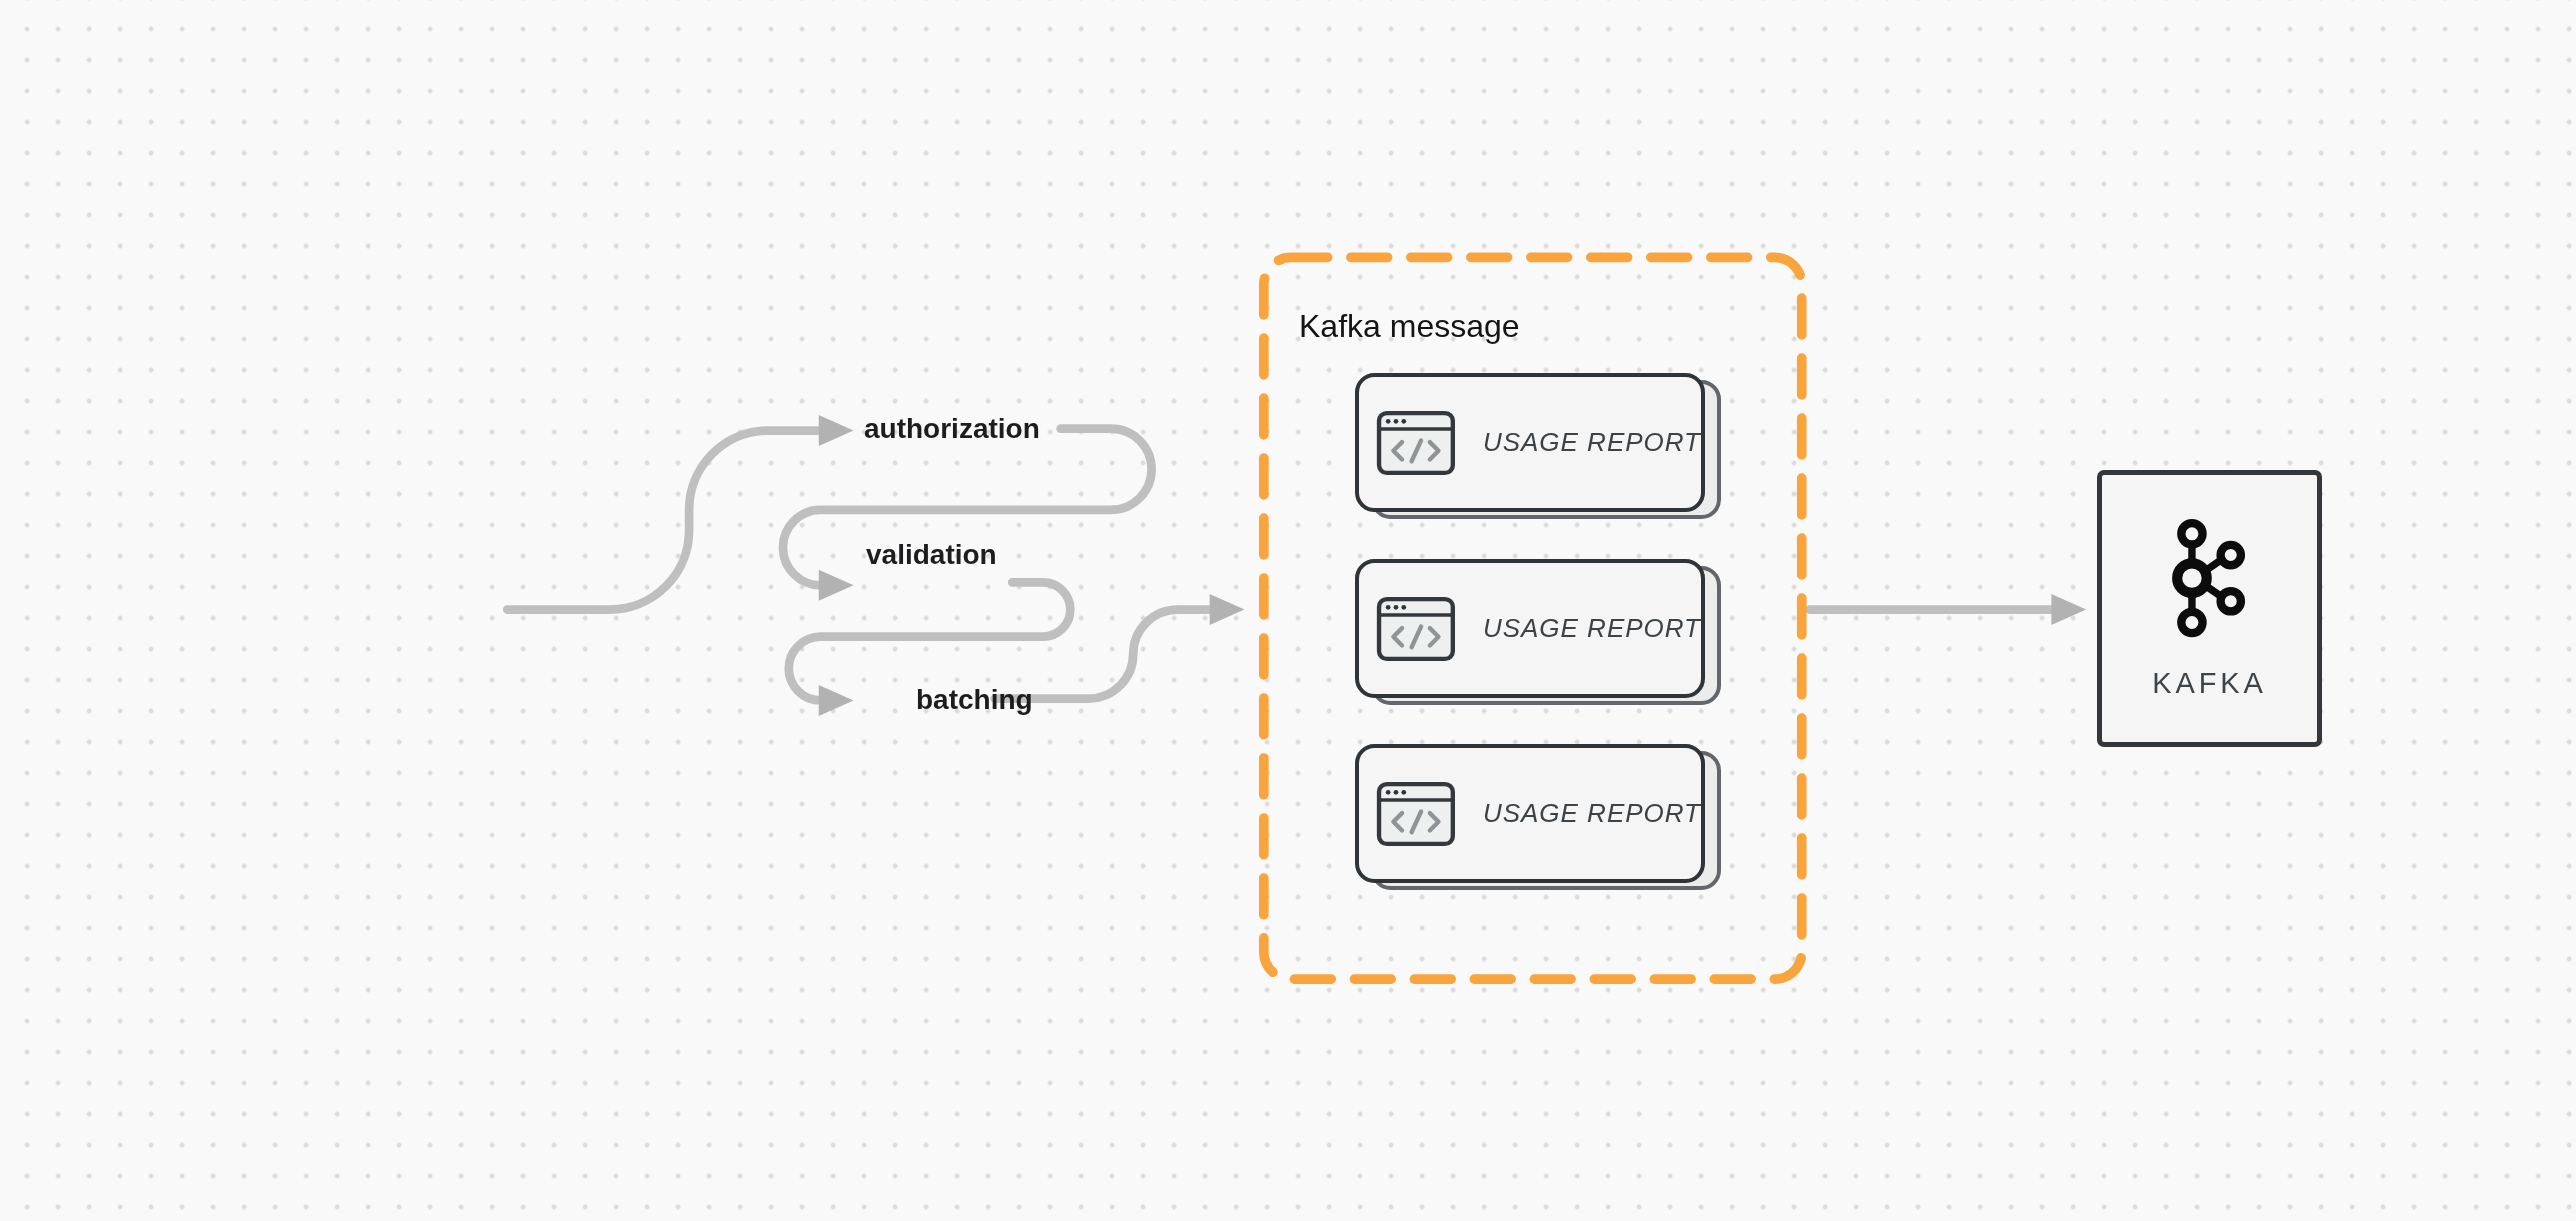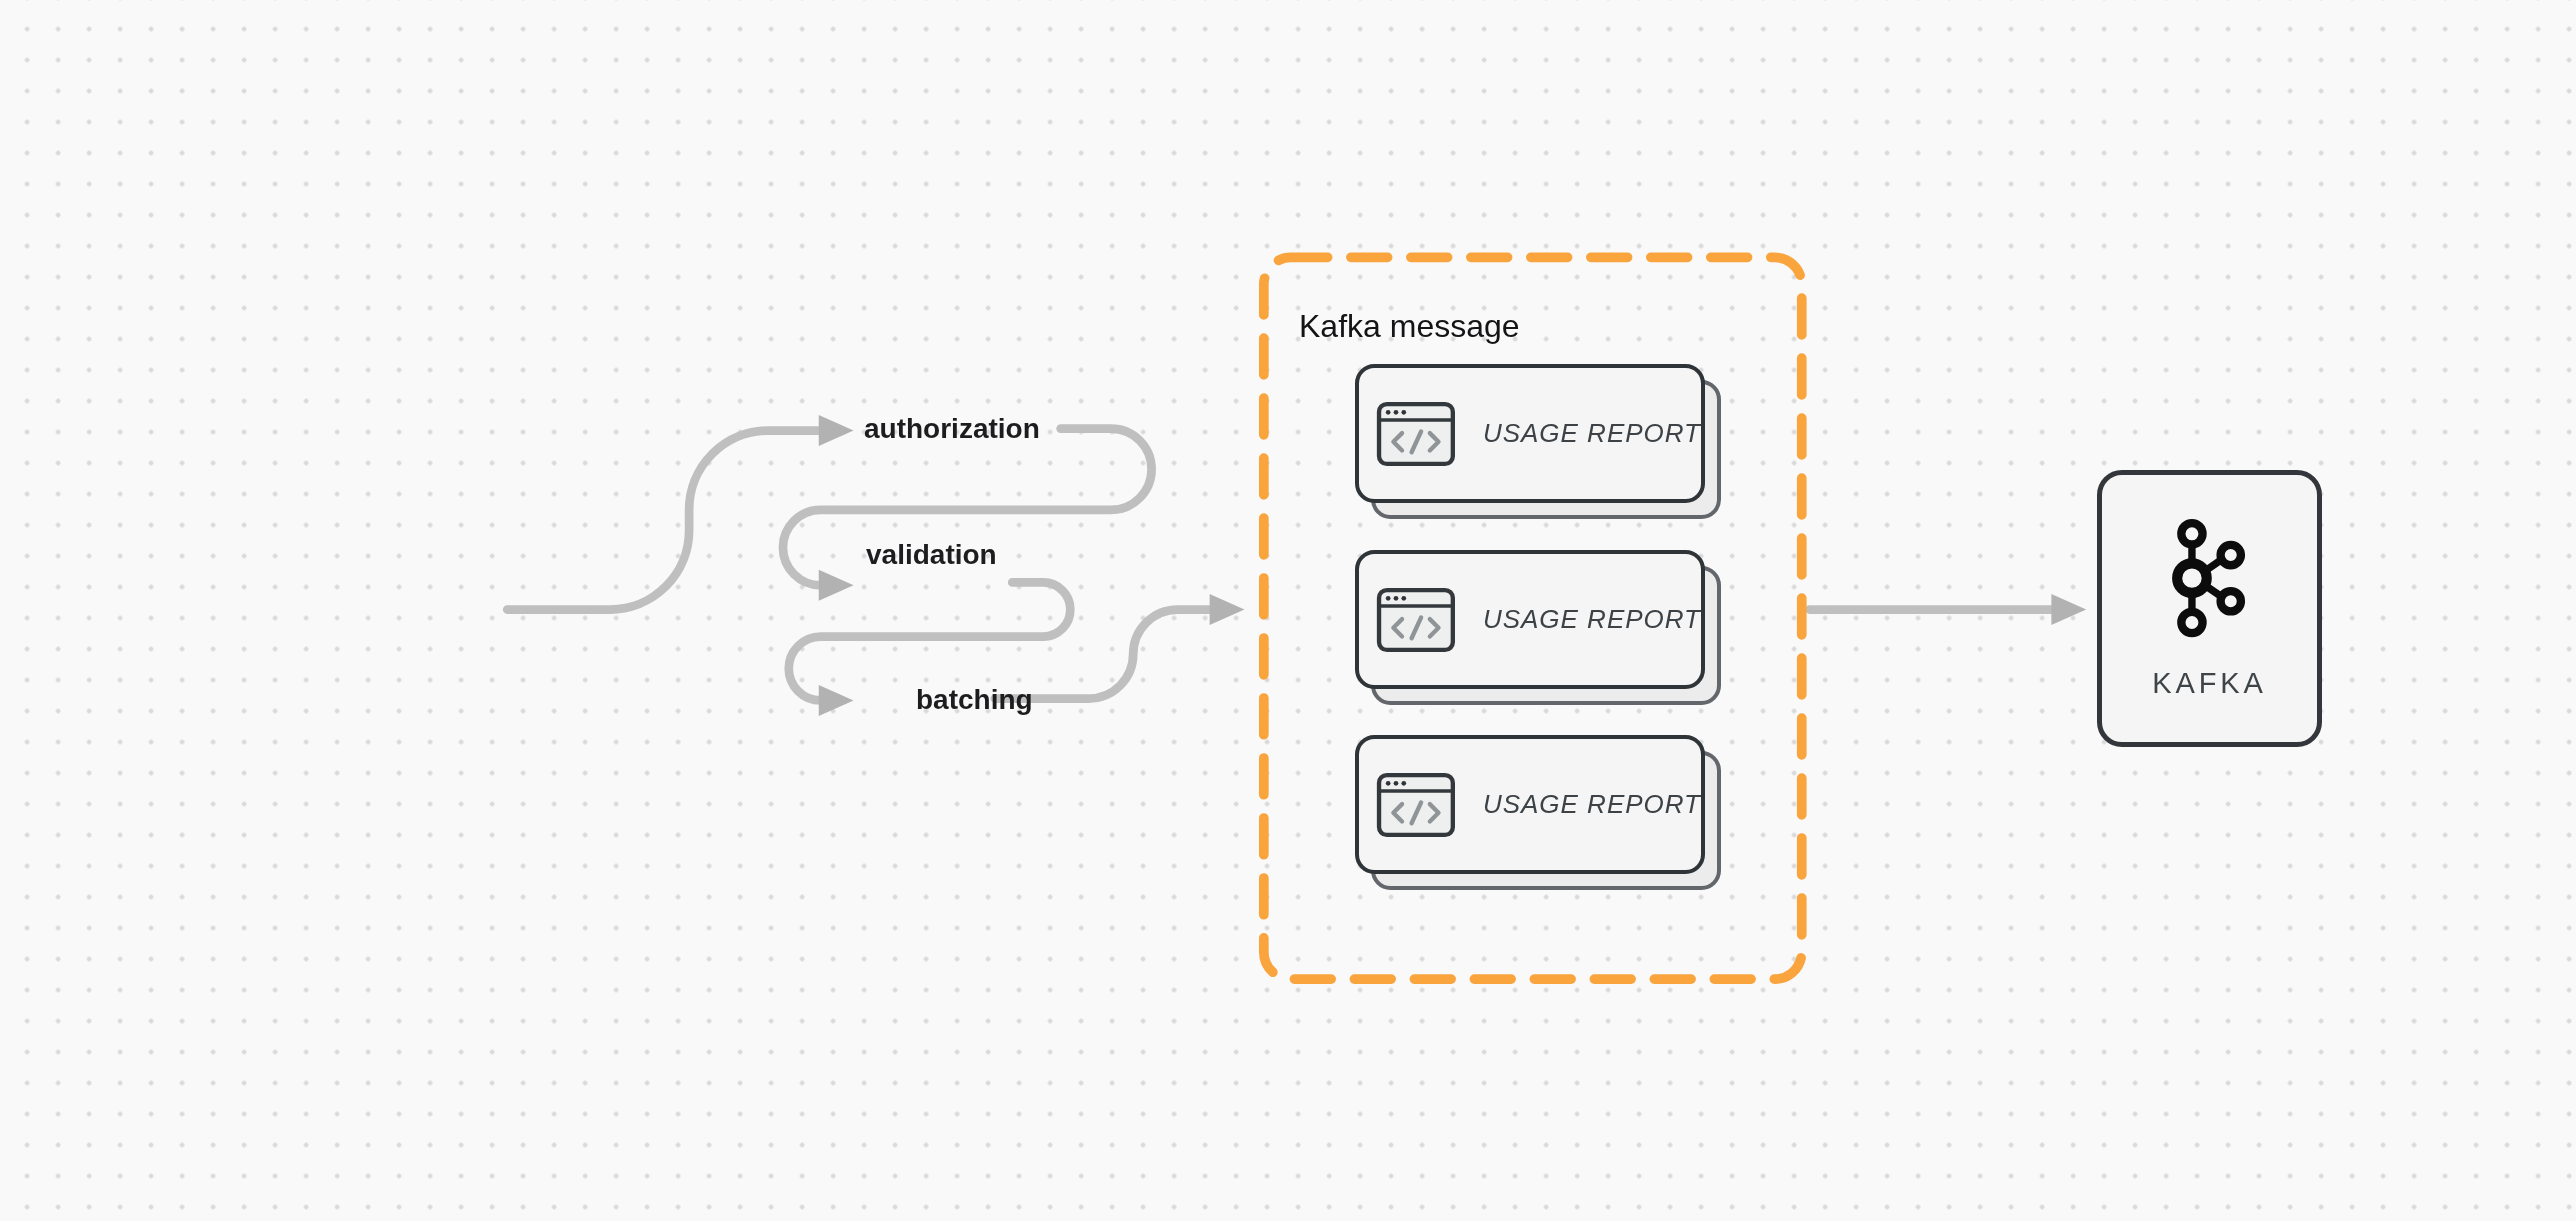--- a/index.html
+++ b/index.html
@@ -25,21 +25,21 @@
     border:4.8px solid #33373b;
     border-radius:27px;
     box-sizing:border-box;
     display:flex;flex-direction:column;align-items:center;justify-content:center;
   }
   .node-label{
     font-size:26px;color:#4e5357;letter-spacing:2.9px;white-space:nowrap;
   }
   #usage-service-node{left:257px;top:501px;width:250px;height:217px;}
   #usage-service-node .node-label{margin-top:13.5px;}
-  #kafka-node{left:2097px;top:470px;width:225px;height:277px;border-width:5.8px;border-radius:25px;}
+  #kafka-node{left:2097px;top:470px;width:225px;height:277px;border-width:5.8px;border-radius:7px;}
   #kafka-node .node-label{margin-top:25px;font-size:29px;letter-spacing:3.9px;color:#3f4448;}
 
   
   .flow-label{
     position:absolute;
     font-size:28px;font-weight:700;color:#1d1d1f;
     line-height:45px;white-space:nowrap;
   }
   #flow-authorization{left:864px;top:406px;}
   #flow-validation{left:866px;top:532px;}
@@ -53,21 +53,21 @@
 
   
   .card{
     position:absolute;left:1355px;width:350px;height:139px;
   }
   .card .card-shadow{
     position:absolute;left:15.5px;top:15.5px;width:100%;height:100%;
     background:#ececec;border:4.8px solid #63676b;border-radius:19.4px;box-sizing:border-box;
   }
   .card .card-face{
-    position:absolute;left:0;top:0;width:100%;height:100%;
+    position:absolute;left:0;top:9px;width:100%;height:100%;
     background:#f4f5f4;border:4.8px solid #2f3438;border-radius:19.4px;box-sizing:border-box;
     display:flex;align-items:center;gap:27px;padding-left:17px;justify-content:space-between;
   }
   #card-1{top:364px;}
   #card-2{top:550px;}
   #card-3{top:735px;}
   .card-label{
     font-style:italic;font-size:26px;font-weight:500;color:#3d4247;letter-spacing:1px;white-space:nowrap;
   }
   .icon{display:block;}

